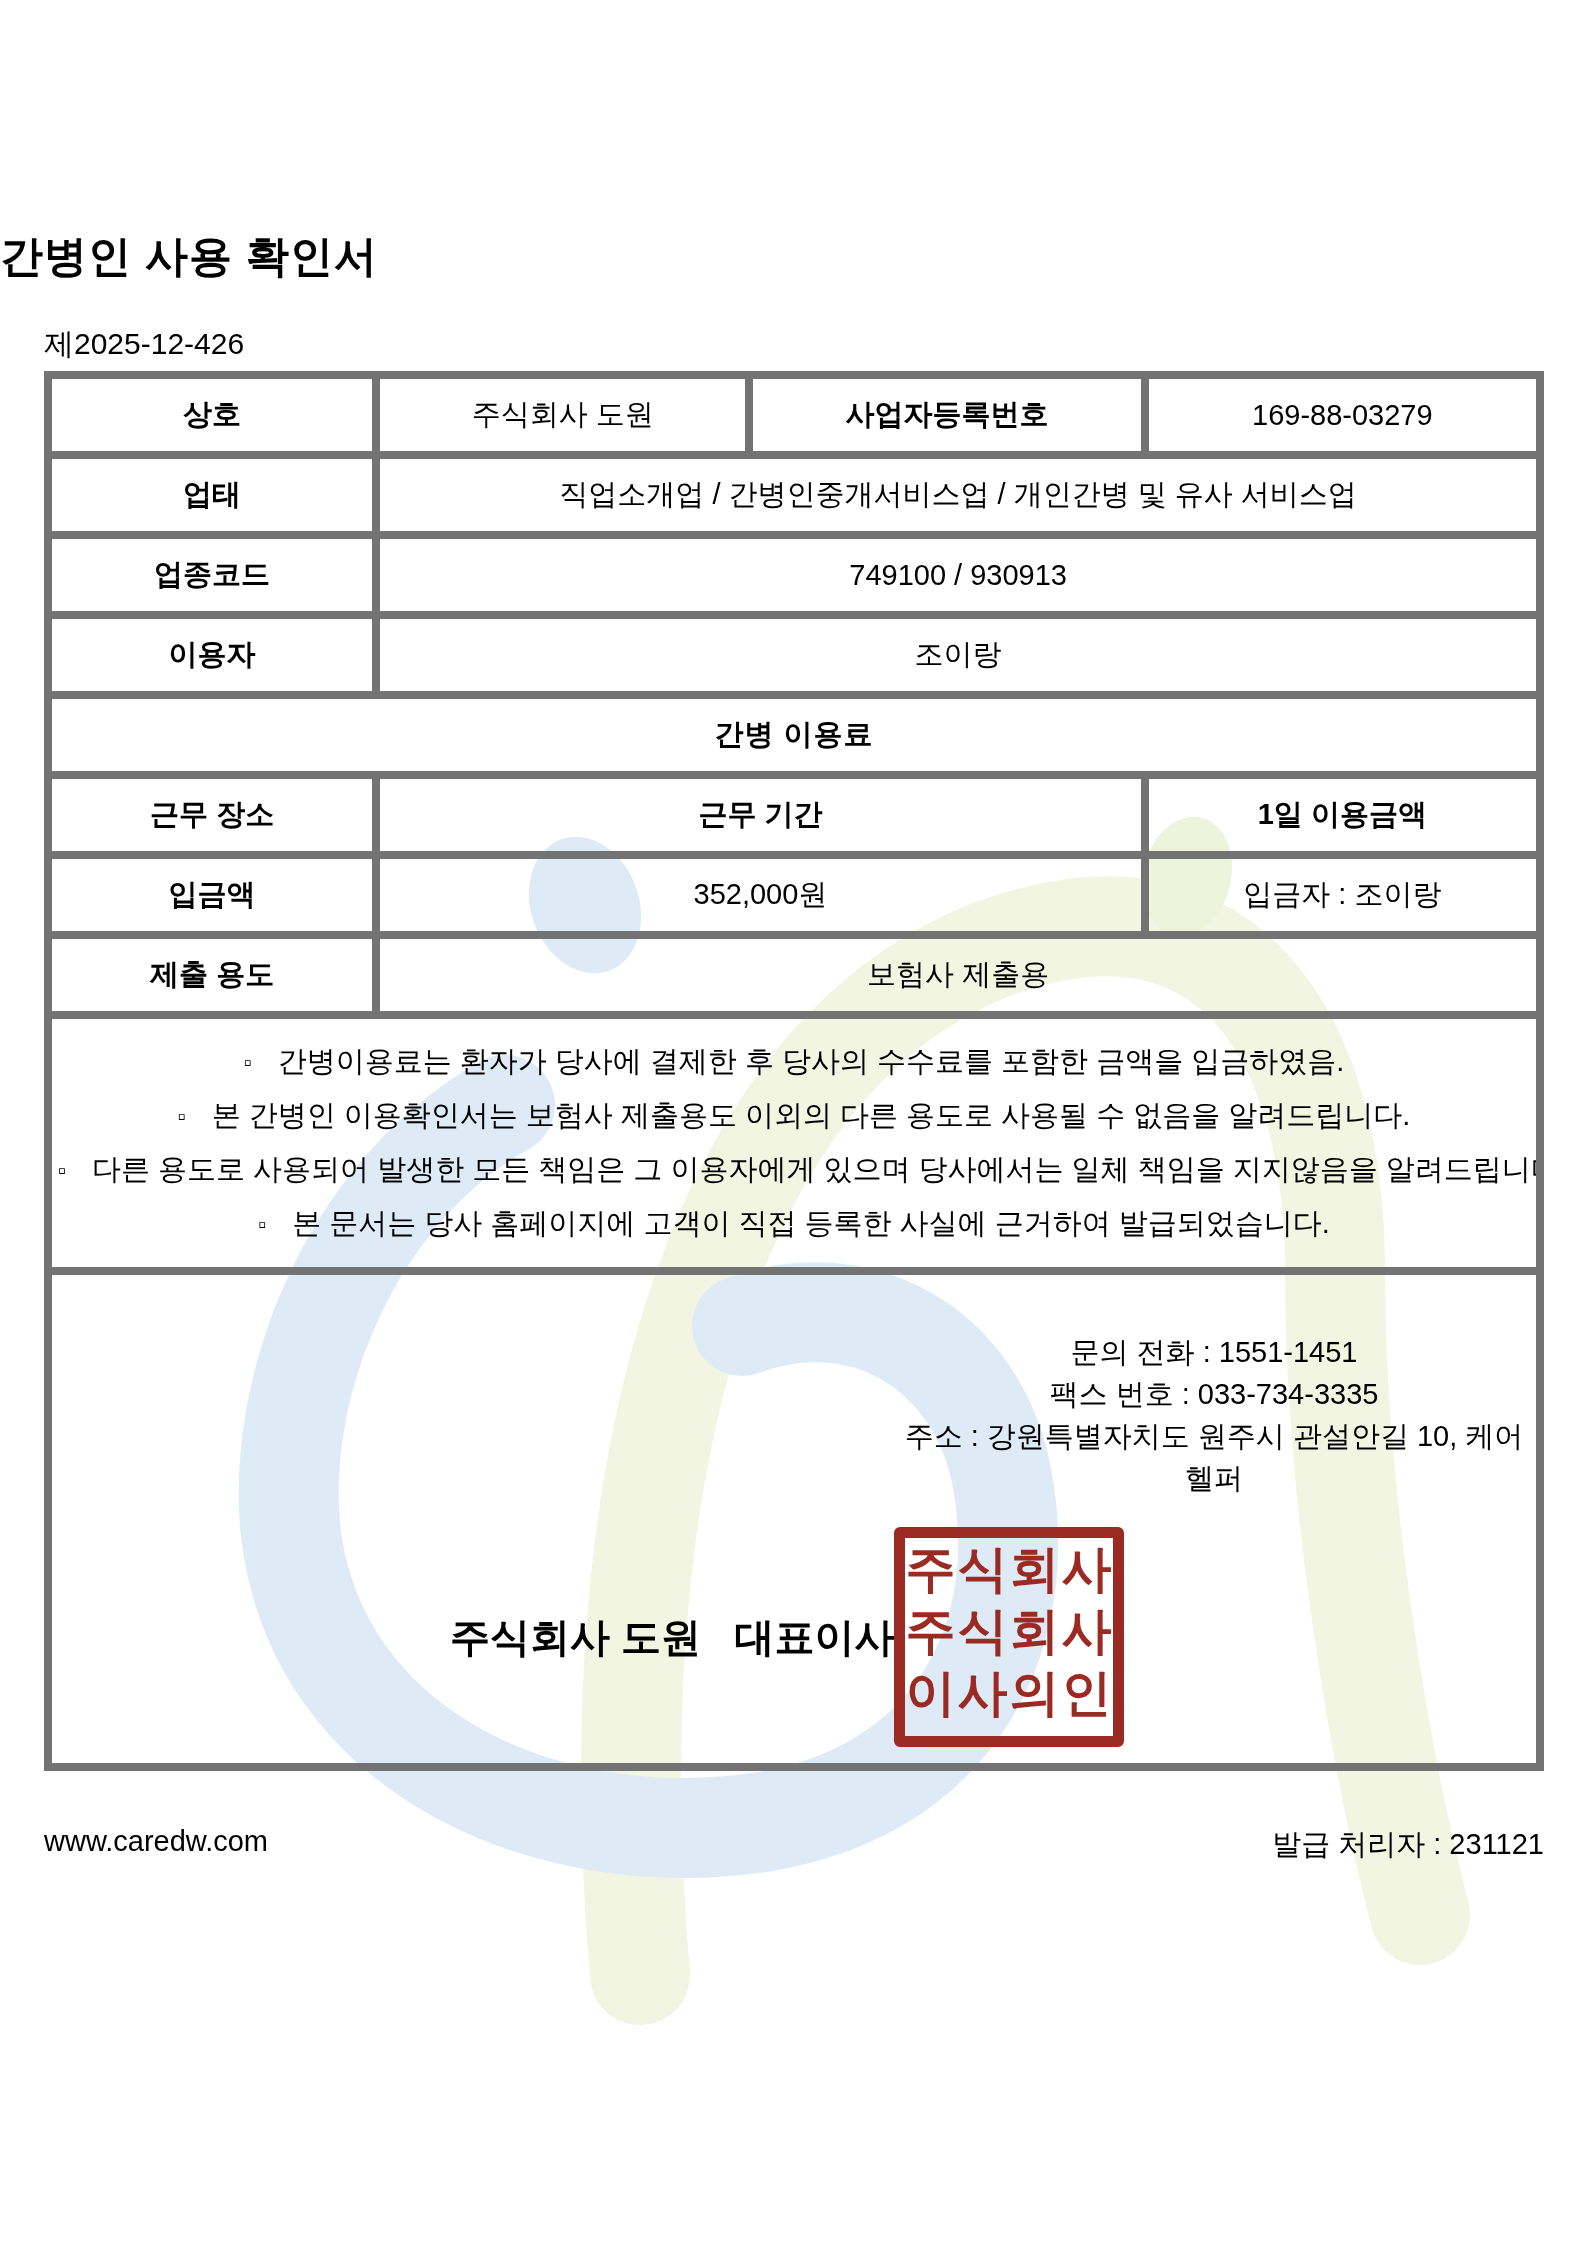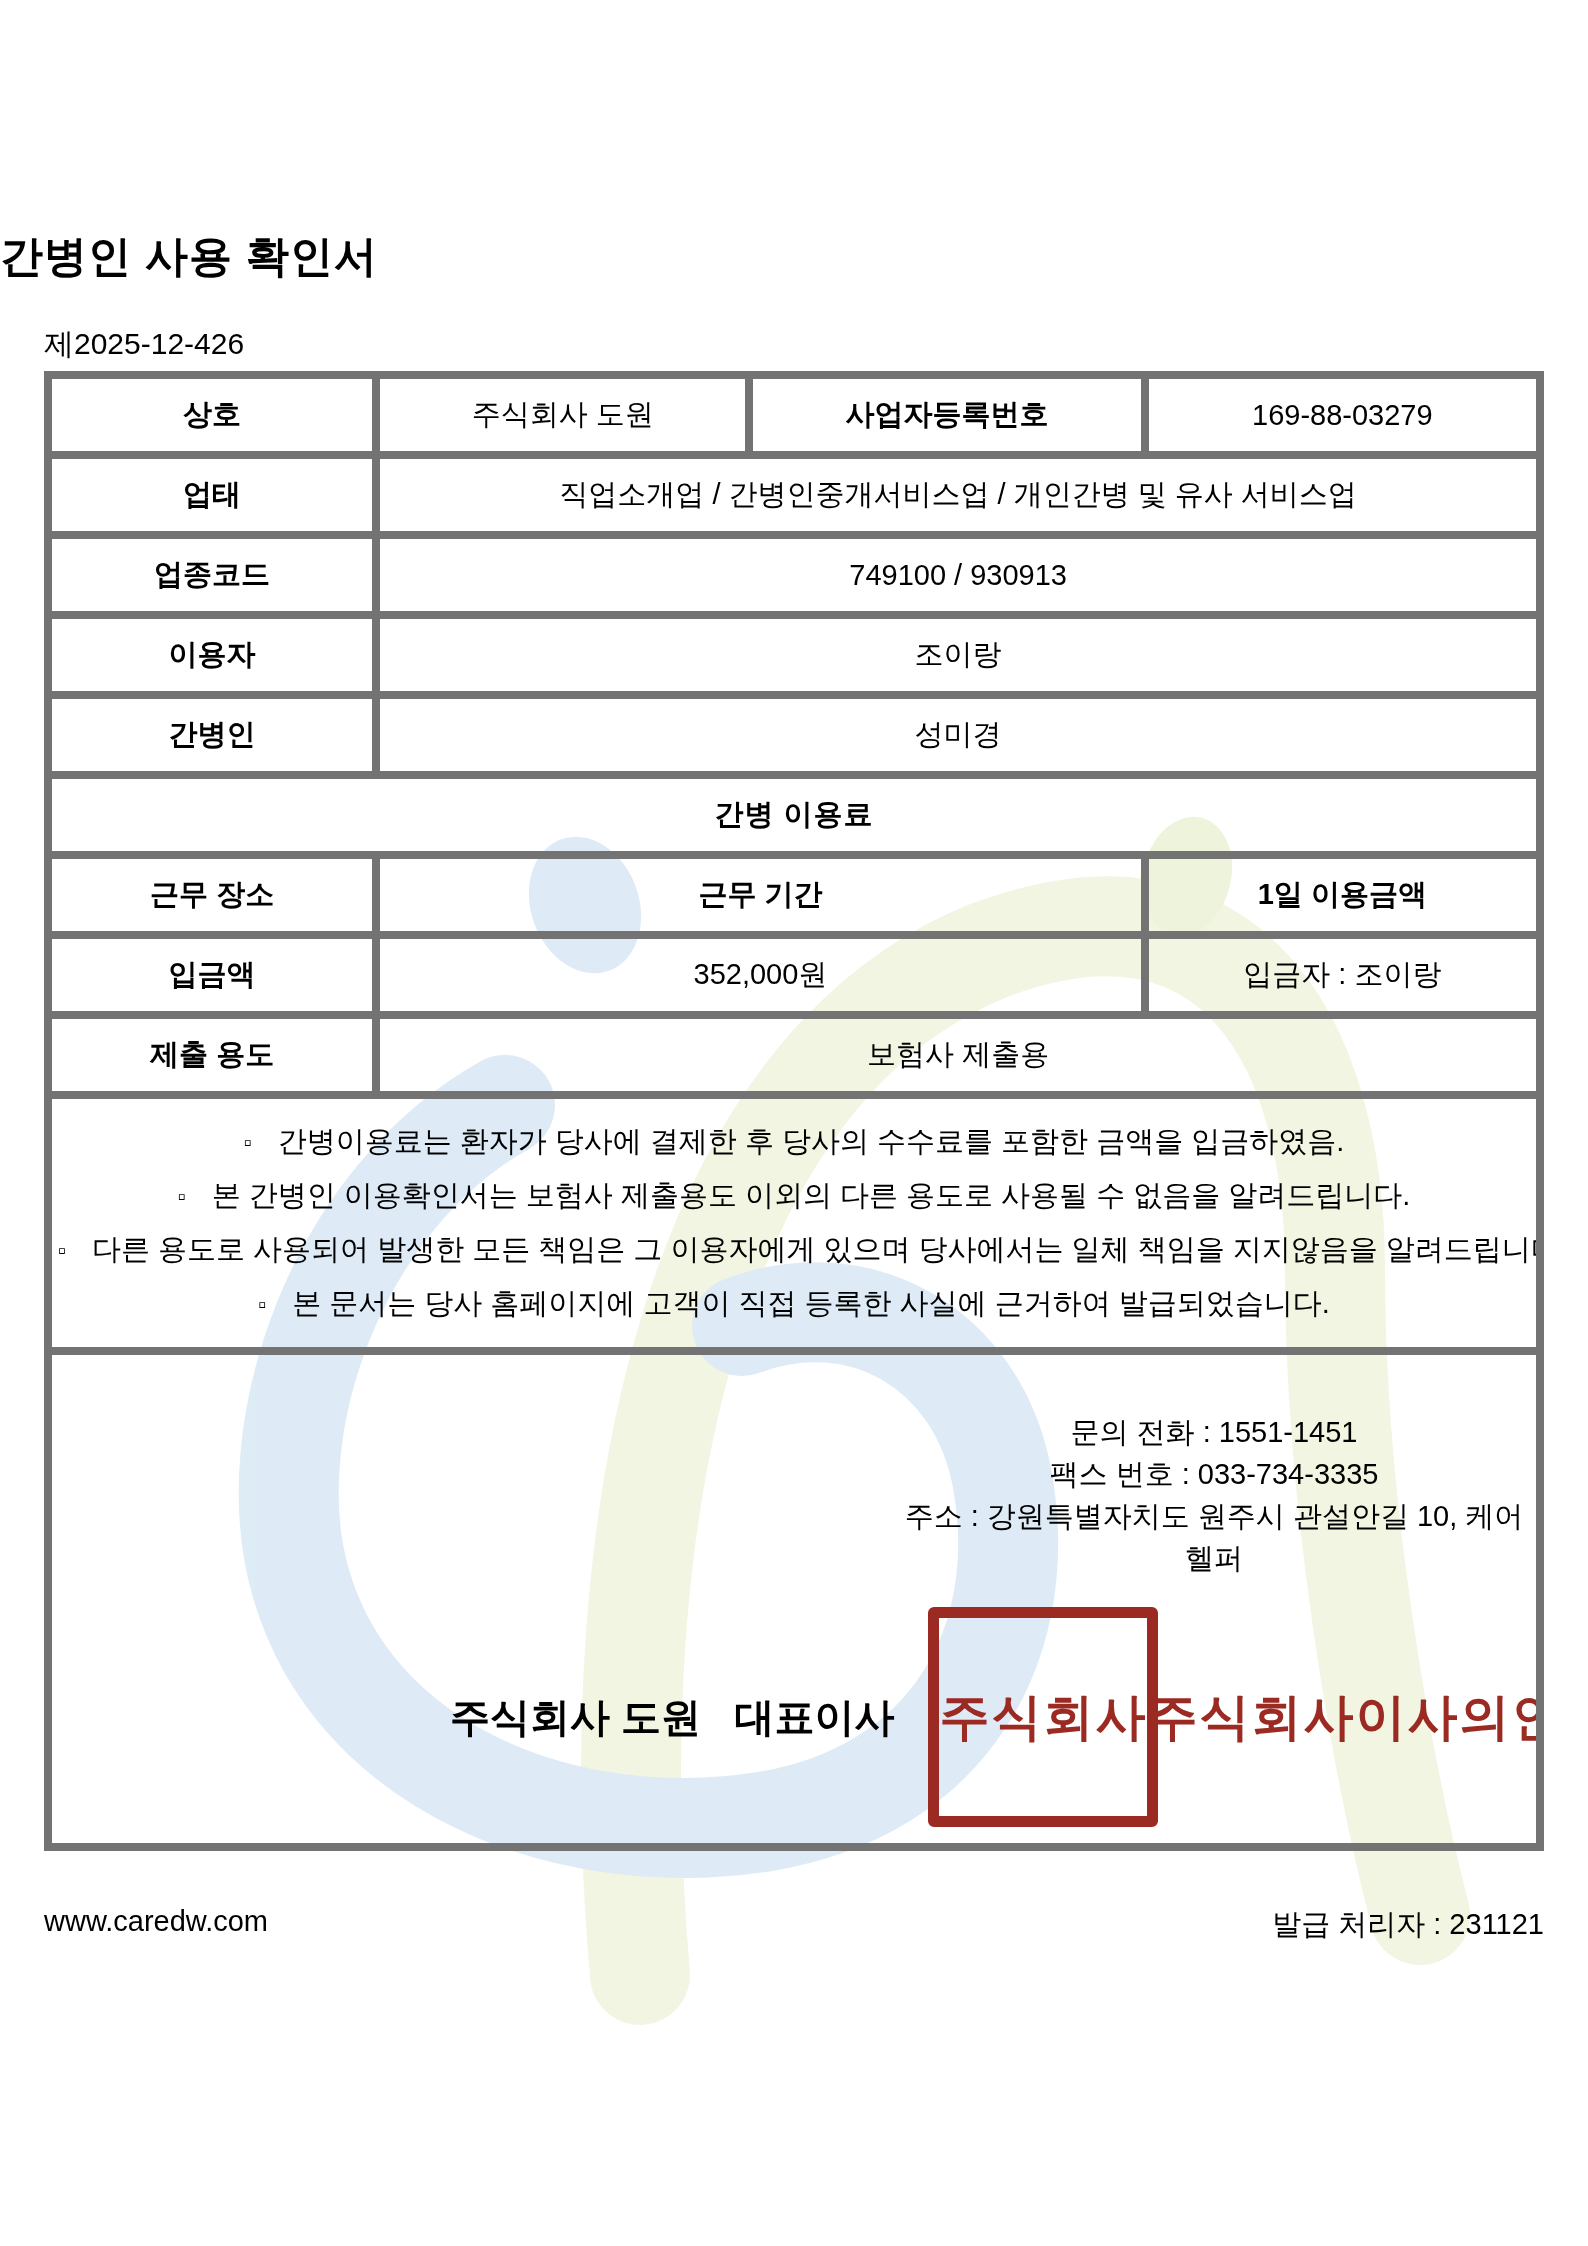--- a/index.html
+++ b/index.html
@@ -91,28 +91,28 @@
     margin:28px 0 0 392px;
     display:flex;
     align-items:center;
   }
   .sign-text{
     font-size:40px;
     font-weight:bold;
     white-space:pre;
   }
   .stamp{
-    margin-left:34px;
     width:230px;
     height:220px;
     box-sizing:border-box;
     border:11px solid #9b2a22;
     border-radius:6px;
     display:flex;
-    justify-content:space-between;
+    flex-direction:column;
+    justify-content:flex-start;
     align-items:center;
     color:#9b2a22;
   }
   .stamp-line{
     font-size:50px;
     font-weight:bold;
     line-height:62px;
     letter-spacing:2px;
     white-space:nowrap;
   }
@@ -162,24 +162,20 @@
           <td class="lbl">업태</td>
           <td colspan="3">직업소개업 / 간병인중개서비스업 / 개인간병 및 유사 서비스업</td>
         </tr>
         <tr>
           <td class="lbl">업종코드</td>
           <td colspan="3">749100 / 930913</td>
         </tr>
         <tr>
           <td class="lbl">이용자</td>
           <td colspan="3">조이랑</td>
-        </tr>
-        <tr>
-          <td class="lbl">간병인</td>
-          <td colspan="3">성미경</td>
         </tr>
 
         <tr class="section-row">
           <td colspan="4" class="section-title">간병 이용료</td>
         </tr>
 
         <tr>
           <td class="lbl">근무 장소</td>
           <td colspan="2" class="lbl">근무 기간</td>
           <td class="lbl">1일 이용금액</td>

